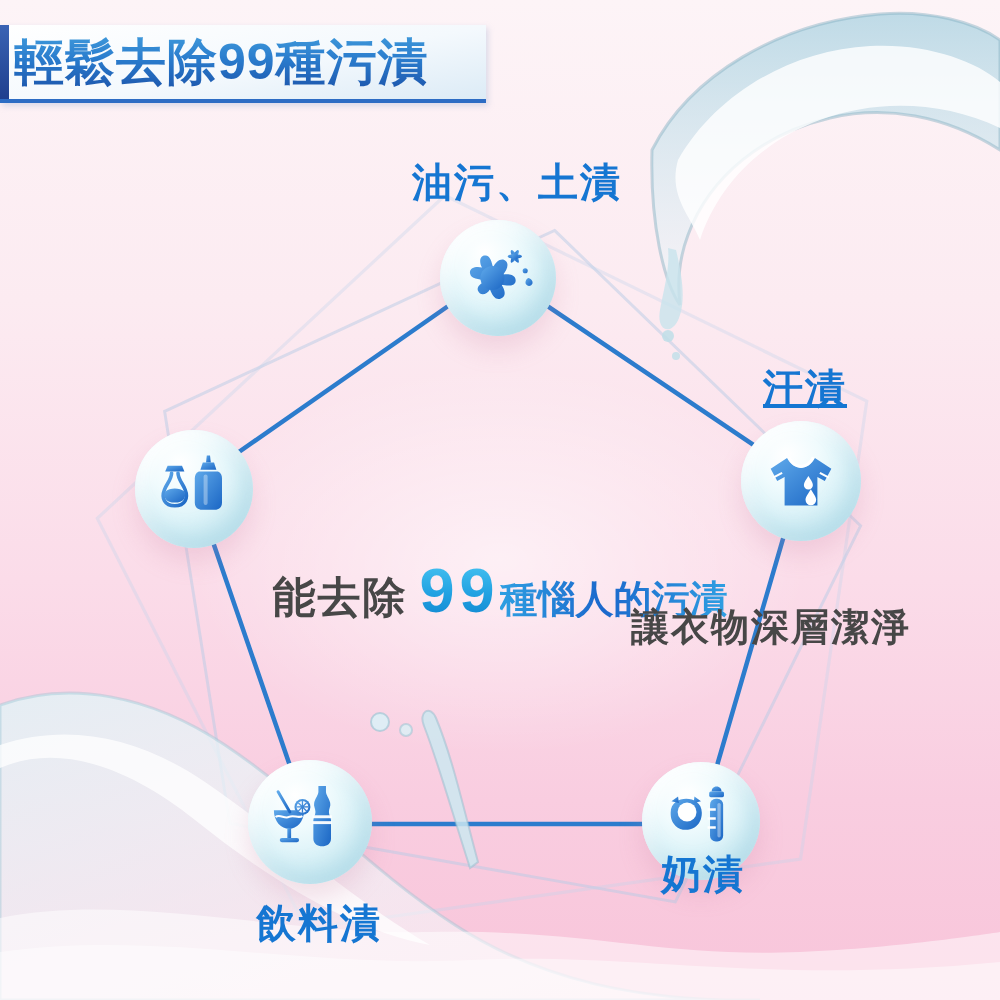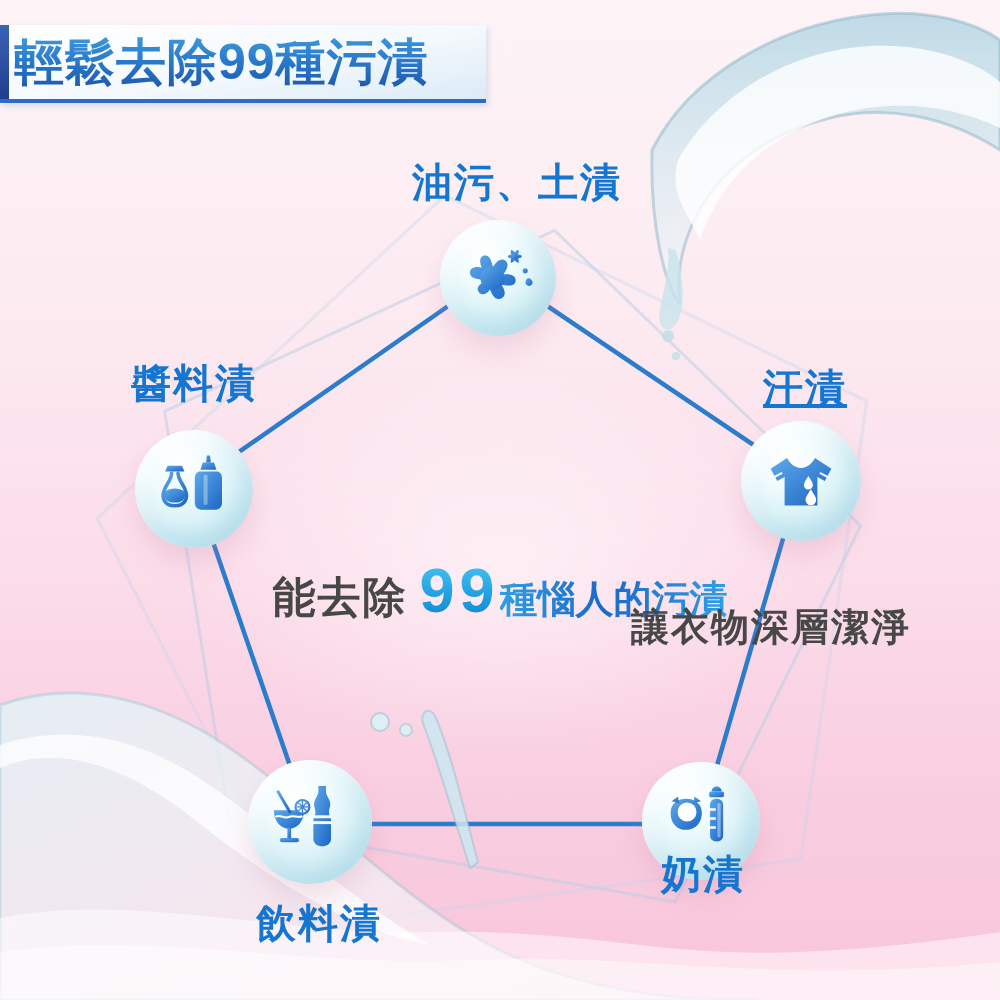--- a/index.html
+++ b/index.html
@@ -147,21 +147,20 @@
           <ellipse rx="9" ry="2.8" transform="rotate(60)"></ellipse>
           <ellipse rx="9" ry="2.8" transform="rotate(120)"></ellipse>
           <circle r="4"></circle>
         </g>
         <circle cx="84" cy="41" r="3.2"></circle>
         <path d="M88,50 c5,1.5 7,6.5 3.5,9 c-3.5,2.5 -8,-0.5 -7,-4.5 c0.6,-2.4 1.8,-4 3.5,-4.5 z"></path>
       </g>
     </svg>
   </div>
 
-  <div class="node-label" style="left:131px;top:363px;">醬料漬</div>
   <div class="node" style="left:135px;top:430px;width:118px;height:118px;">
     <svg width="80" height="80" viewBox="0 0 100 100">
       <path d="M17,21 h18 l3,7 h-24 z" fill="url(#iconGrad)"></path>
       <path d="M22,30 C22,38 16,43 13,51 C9,61 13,71 26,71 C39,71 43,61 39,51 C36,43 30,38 30,30" fill="none" stroke="url(#iconGrad)" stroke-width="4.5" stroke-linecap="round"></path>
       <path d="M14,53 C20,48 32,48 38,53 C41,60 37,67 26,67 C15,67 11,60 14,53 Z" fill="url(#iconGrad)"></path>
       <path d="M66,8 l4,0 1,9 -6,0 z" fill="url(#iconGrad)"></path>
       <path d="M61,17 h14 l3,9 h-20 z" fill="url(#iconGrad)"></path>
       <path d="M56,28 h24 c4,2 5,5 5,9 v30 c0,6 -4,9 -9,9 h-16 c-5,0 -9,-3 -9,-9 v-30 c0,-4 1,-7 5,-9 z" fill="url(#iconGrad)"></path>
       <rect x="62" y="32" width="5" height="38" rx="2.5" fill="rgba(255,255,255,0.35)"></rect>
     </svg>

